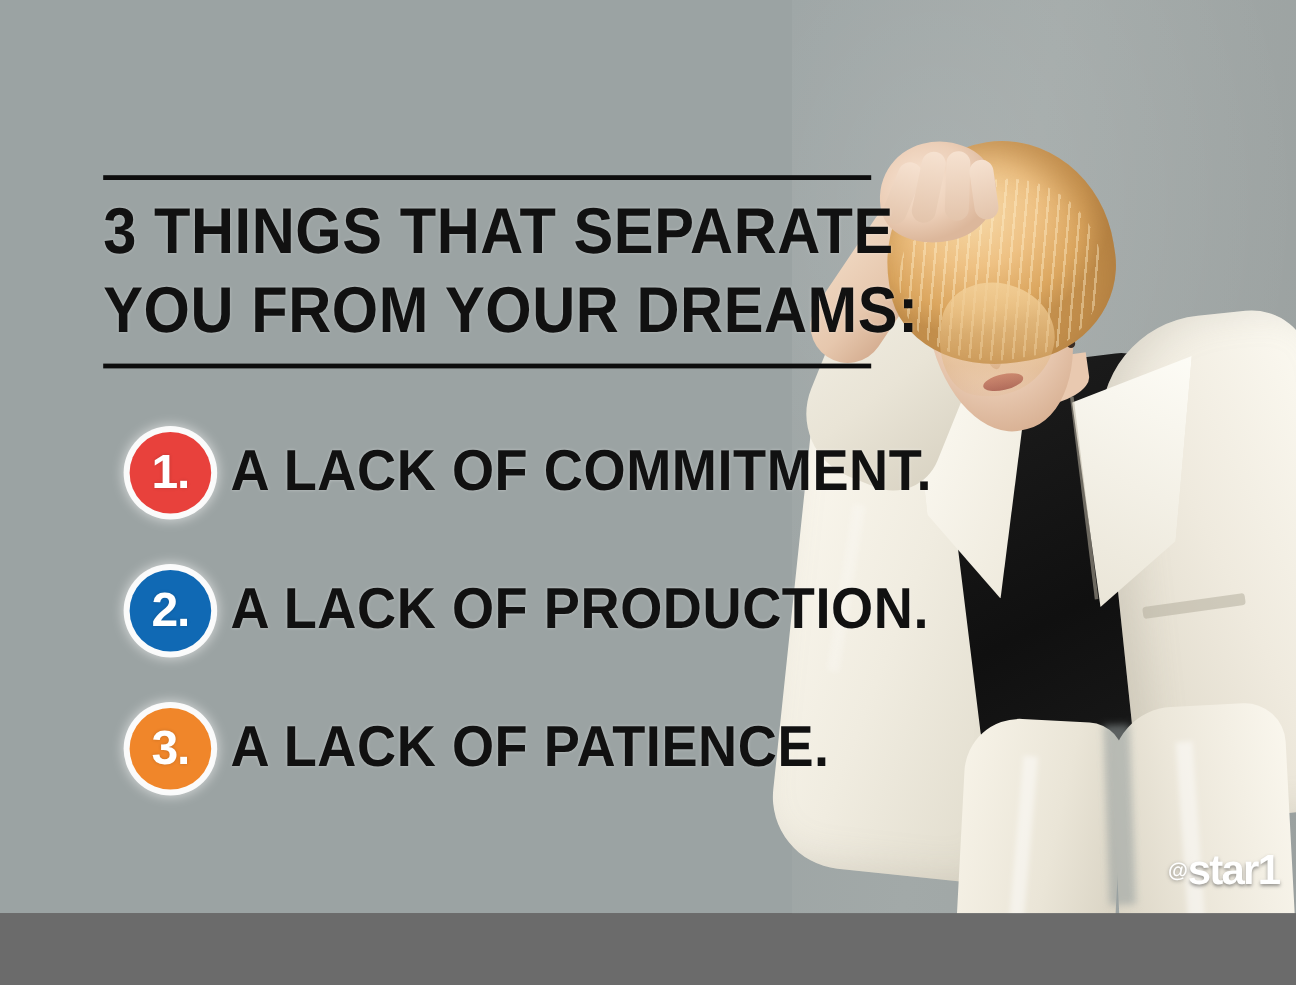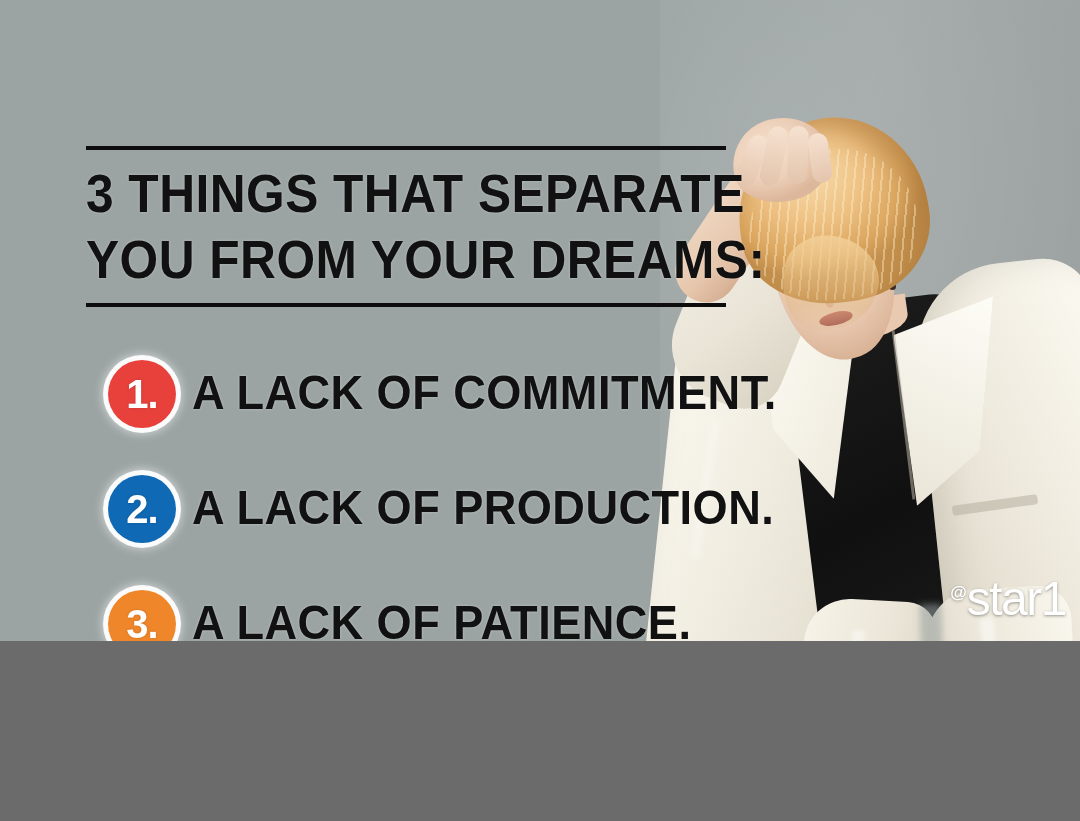--- a/index.html
+++ b/index.html
@@ -3,21 +3,21 @@
 <meta charset="utf-8">
 <style>
   html, body {
     margin: 0;
     padding: 0;
     background: #6b6b6b;
   }
   #canvas {
     position: relative;
     width: 1080px;
-    height: 641px;
+    height: 761px;
     overflow: hidden;
     background: #9ba3a3;
     font-family: "Liberation Sans", "DejaVu Sans", sans-serif;
   }
 
   
   .photo-layer {
     position: absolute;
     inset: 0;
     overflow: hidden;
@@ -363,22 +363,22 @@
     text-shadow: 0 1px 3px rgba(70,70,70,0.55);
     font-family: "Liberation Sans", "DejaVu Sans", sans-serif;
   }
   .wm-at {
     font-size: 17px;
     font-weight: 700;
     line-height: 1;
     margin-top: 9px;
   }
   .wm-name {
-    font-size: 48px;
-    font-weight: 400;
+    font-size: 35px;
+    font-weight: 700;
     line-height: 1;
     letter-spacing: -1.5px;
   }
 </style>
 </head>
 <body>
 
 <div id="canvas" style="background-color: rgb(155, 163, 163);">
 
   <div class="photo-layer">

